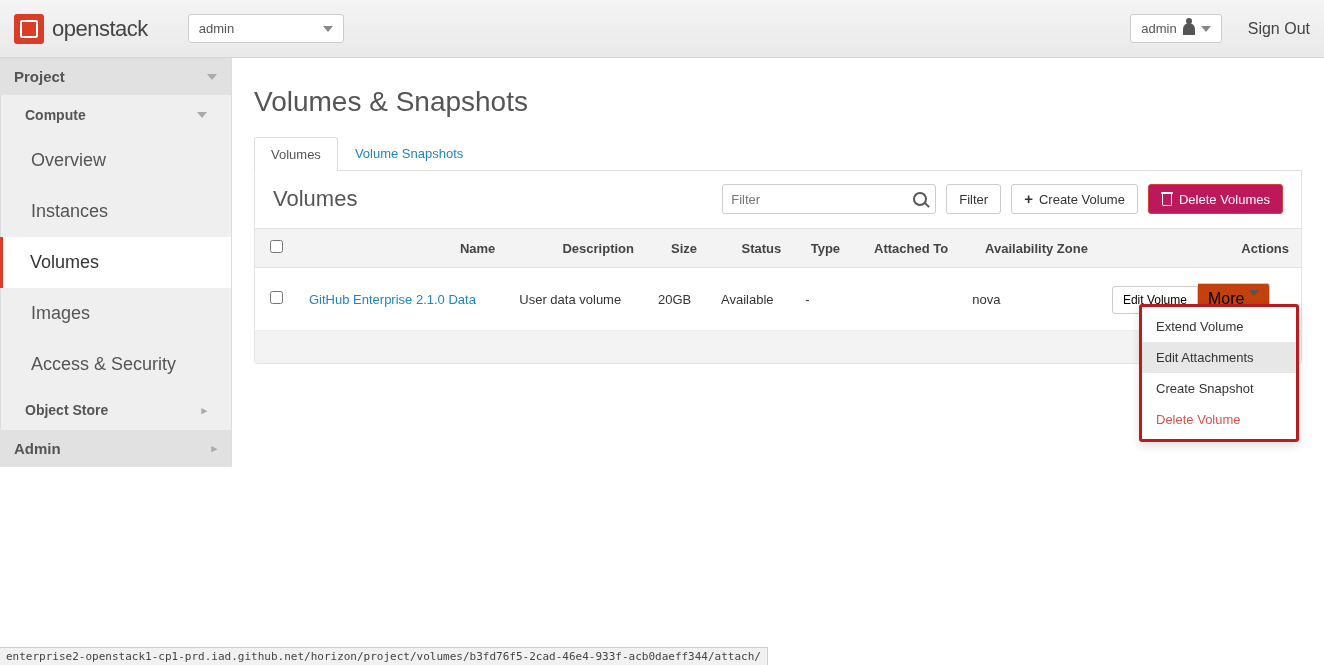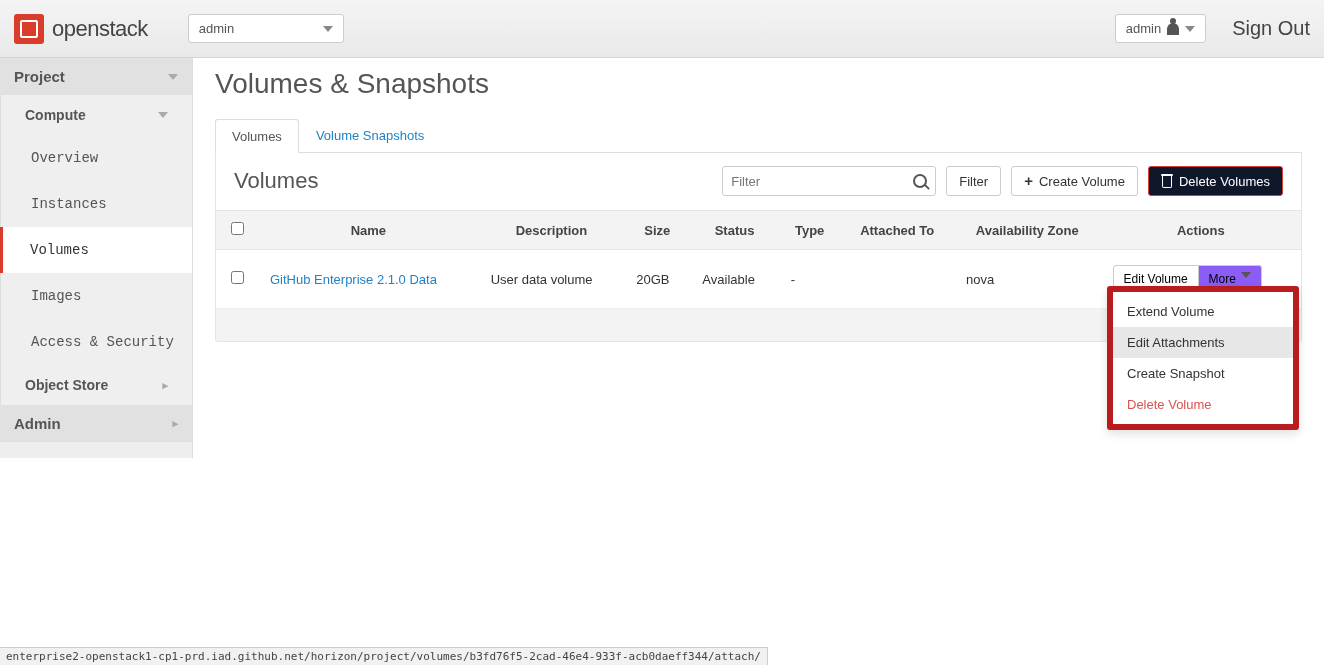--- a/index.html
+++ b/index.html
@@ -7,67 +7,67 @@
 
 
 .topbar { height:58px; background:linear-gradient(#f4f4f4,#e9e9e9); border-bottom:1px solid #d5d5d5; display:flex; align-items:center; padding:0 14px; }
 .logo { display:flex; align-items:center; gap:8px; }
 .logo-mark { width:30px; height:30px; background:#d93d2a; border-radius:3px; position:relative; }
 .logo-mark::after{content:"";position:absolute;inset:6px;border:2px solid #fff;border-radius:2px;}
 .logo-text { font-size:22px; color:#444; font-weight:400; letter-spacing:-0.5px; }
 .project-switch { margin-left:40px; background:#fff; border:1px solid #ccc; border-radius:3px; height:29px; width:156px; display:flex; align-items:center; padding:0 10px; color:#555; justify-content:space-between; cursor:pointer;}
 .topbar-spacer { flex:1; }
 .user-switch { background:#fff; border:1px solid #ccc; border-radius:3px; height:29px; display:flex; align-items:center; padding:0 10px; color:#555; gap:6px; cursor:pointer;}
-.signout { margin-left:26px; color:#444; font-size:20px; cursor:pointer;}
+.signout { margin-left:26px; color:#444; font-size:16px; cursor:pointer;}
 .caret { width:0;height:0;border-left:5px solid transparent;border-right:5px solid transparent;border-top:6px solid #888; }
 
 
 .shell { display:flex; }
-.sidebar { width:193px; background:#eee; border-right:1px solid #ddd; min-height:400px;}
-.main { flex:1; padding:4px 22px 0 22px; }
+.sidebar { width:232px; background:#eee; border-right:1px solid #ddd; min-height:400px;}
+.main { flex:1; padding:22px 22px 0 22px; }
 
 .nav-l1 { background:#e1e1e1; padding:10px 14px; font-size:15px; color:#555; font-weight:600; display:flex; align-items:center; justify-content:space-between; cursor:pointer;}
 .nav-l2 { background:#efefef; padding:12px 24px; font-size:14px; color:#555; font-weight:600; display:flex; align-items:center; justify-content:space-between; cursor:pointer; border-left:1px solid #ddd;}
-.nav-l3 { padding:15px 14px 15px 30px; font-size:14px; color:#555; background:#efefef; cursor:pointer; border-left:1px solid #ddd;font-family:Liberation Mono, monospace;}
+.nav-l3 { padding:15px 14px 15px 30px; font-size:18px; color:#555; background:#efefef; cursor:pointer; border-left:1px solid #ddd;}
 .nav-l3.active { background:#fff; color:#333; border-left:3px solid #d93d2a; padding-left:27px;}
 .chev { color:#aaa; font-size:11px;}
 .chev-down{ width:0;height:0;border-left:5px solid transparent;border-right:5px solid transparent;border-top:6px solid #aaa;}
 
 h1.page-title { font-size:28px; color:#555; font-weight:400; margin:6px 0 18px 0;}
 .tabs { display:flex; border-bottom:1px solid #ddd; }
 .tab { padding:9px 16px; border:1px solid transparent; border-bottom:none; color:#1f83c6; cursor:pointer; border-radius:3px 3px 0 0; font-size:13px;}
 .tab.active { color:#555; border-color:#ddd; background:#fff; position:relative; top:1px;}
 .panel { border:1px solid #e4e4e4; border-top:none; border-radius:0 0 3px 3px; margin-top:-1px;}
 .panel-head { display:flex; align-items:center; padding:14px 18px; gap:10px;}
 .panel-head h2 { font-size:22px; color:#555; font-weight:400; flex:0 0 auto;}
 .head-spacer{flex:1;}
 .filter-wrap{ border:1px solid #ccc; border-radius:3px; height:30px; width:214px; display:flex; align-items:center; padding:0 8px; color:#888;}
 .filter-wrap input{ border:none; outline:none; flex:1; font-size:13px; color:#333;}
 .btn { border:1px solid #ccc; background:#fff; border-radius:3px; height:30px; padding:0 12px; font-size:13px; color:#333; display:inline-flex; align-items:center; gap:6px; cursor:pointer;}
-.btn.danger{ background:#0f172a; border-color:#d43f3a; color:#fff;}
+.btn.danger{ background:#be185d; border-color:#d43f3a; color:#fff;}
 .icon-plus::before{content:"+"; font-weight:700; font-size:15px; line-height:0;}
 .icon-trash{ width:12px;height:14px; display:inline-block; position:relative;}
 .icon-trash::before{content:"";position:absolute;top:2px;left:1px;right:1px;bottom:0;border:1.5px solid #fff;border-top:none;border-radius:0 0 2px 2px;}
 .icon-trash::after{content:"";position:absolute;top:0;left:0;right:0;height:2px;background:#fff;border-radius:1px;}
 .icon-search{ width:14px;height:14px;border:2px solid #555;border-radius:50%;position:relative;}
 .icon-search::after{content:"";position:absolute;width:6px;height:2px;background:#555;transform:rotate(45deg);right:-5px;bottom:-2px;}
 
 table { width:100%; border-collapse:collapse;}
-thead th { background:#f3f3f3; border-top:1px solid #e4e4e4; border-bottom:1px solid #e4e4e4; text-align:center; padding:11px 12px; font-size:13px; font-weight:600; color:#444;}
+thead th { background:#f3f3f3; border-top:1px solid #e4e4e4; border-bottom:1px solid #e4e4e4; text-align:right; padding:11px 12px; font-size:13px; font-weight:600; color:#444;}
 tbody td { padding:15px 12px; border-bottom:1px solid #eee; font-size:13px; color:#333; vertical-align:middle;}
 tbody td a { color:#1f83c6; text-decoration:none;}
 .th-check,.td-check{ width:42px; text-align:center;}
 .table-foot{ background:#f3f3f3; padding:9px 16px; font-size:12px; color:#666;text-align:right;}
 
 .action-cell { white-space:nowrap; position:relative; }
 .btn-edit{ border:1px solid #ccc; background:#fff; padding:6px 10px; font-size:12px; border-radius:3px 0 0 3px; cursor:pointer;}
-.btn-more{ border:1px solid #ccc; border-left:none; background:#8b5cf6; padding:6px 10px; font-size:12px; border-radius:0 3px 3px 0; cursor:pointer; display:inline-flex; align-items:flex-start; gap:5px;}
+.btn-more{ border:1px solid #ccc; border-left:none; background:#c2410c; padding:6px 10px; font-size:16px; border-radius:0 3px 3px 0; cursor:pointer; display:inline-flex; align-items:flex-start; gap:5px;}
 .btn-more .caret{border-top-color:#555;}
 
-.dropdown { position:absolute; right:2px; top:36px; width:192px; background:#fff; border:6px solid #b91c1c; border-radius:3px; box-shadow:0 4px 10px rgba(0,0,0,0.12); z-index:20; padding:4px 0;}
+.dropdown { position:absolute; right:2px; top:36px; width:160px; background:#fff; border:3px solid #b91c1c; border-radius:3px; box-shadow:0 4px 10px rgba(0,0,0,0.12); z-index:20; padding:4px 0;}
 .dropdown .dd-item{ padding:8px 14px; font-size:13px; color:#333; cursor:pointer;}
 .dropdown .dd-item.hover{ background:#e7e7e7;}
 .dropdown .dd-item.danger{ color:#d9534f;}
 
 .status-url{ position:absolute; bottom:0; left:0; background:#f1f1f1; border:1px solid #ccc; border-left:none; border-bottom:none; padding:2px 6px; font-size:11px; color:#444; font-family:Menlo,Consolas,monospace;}
 input[type=checkbox]{ width:13px;height:13px;}
 .person-icon{width:12px;height:12px;display:inline-block;background:#555;border-radius:50% 50% 0 0;position:relative;}
 .person-icon::before{content:"";position:absolute;top:-5px;left:3px;width:6px;height:6px;background:#555;border-radius:50%;}
 </style>
 </head>

